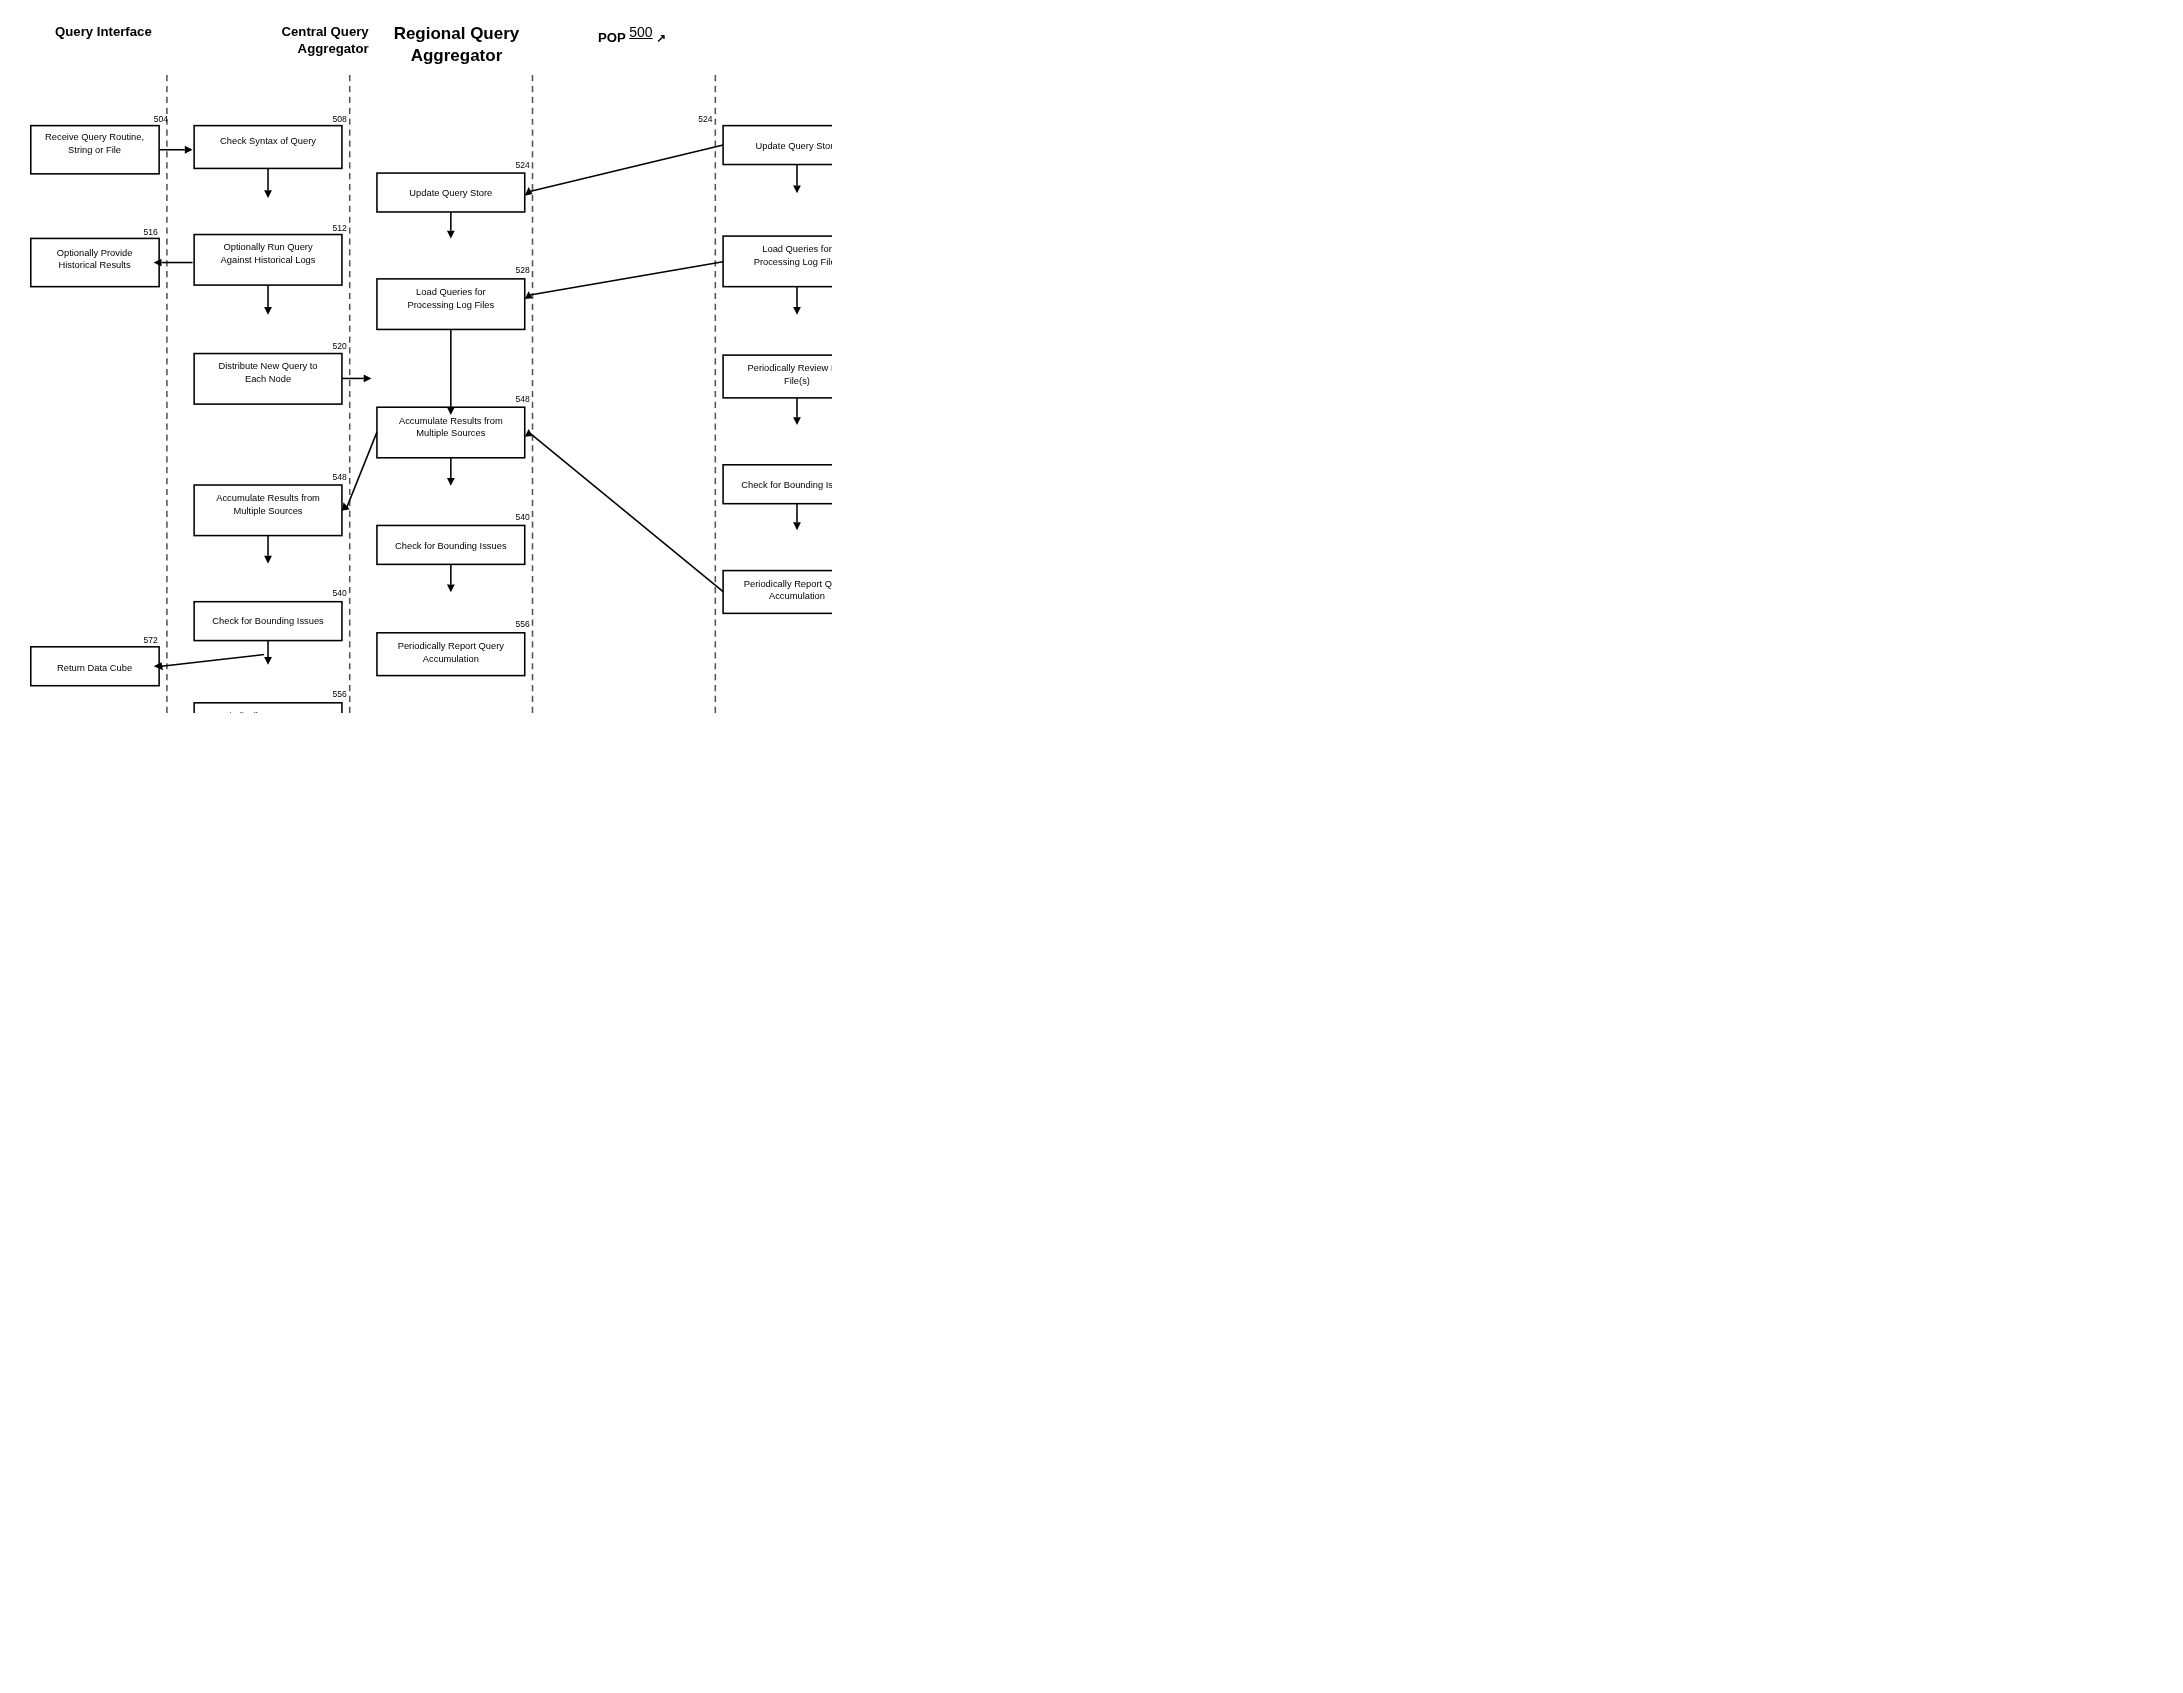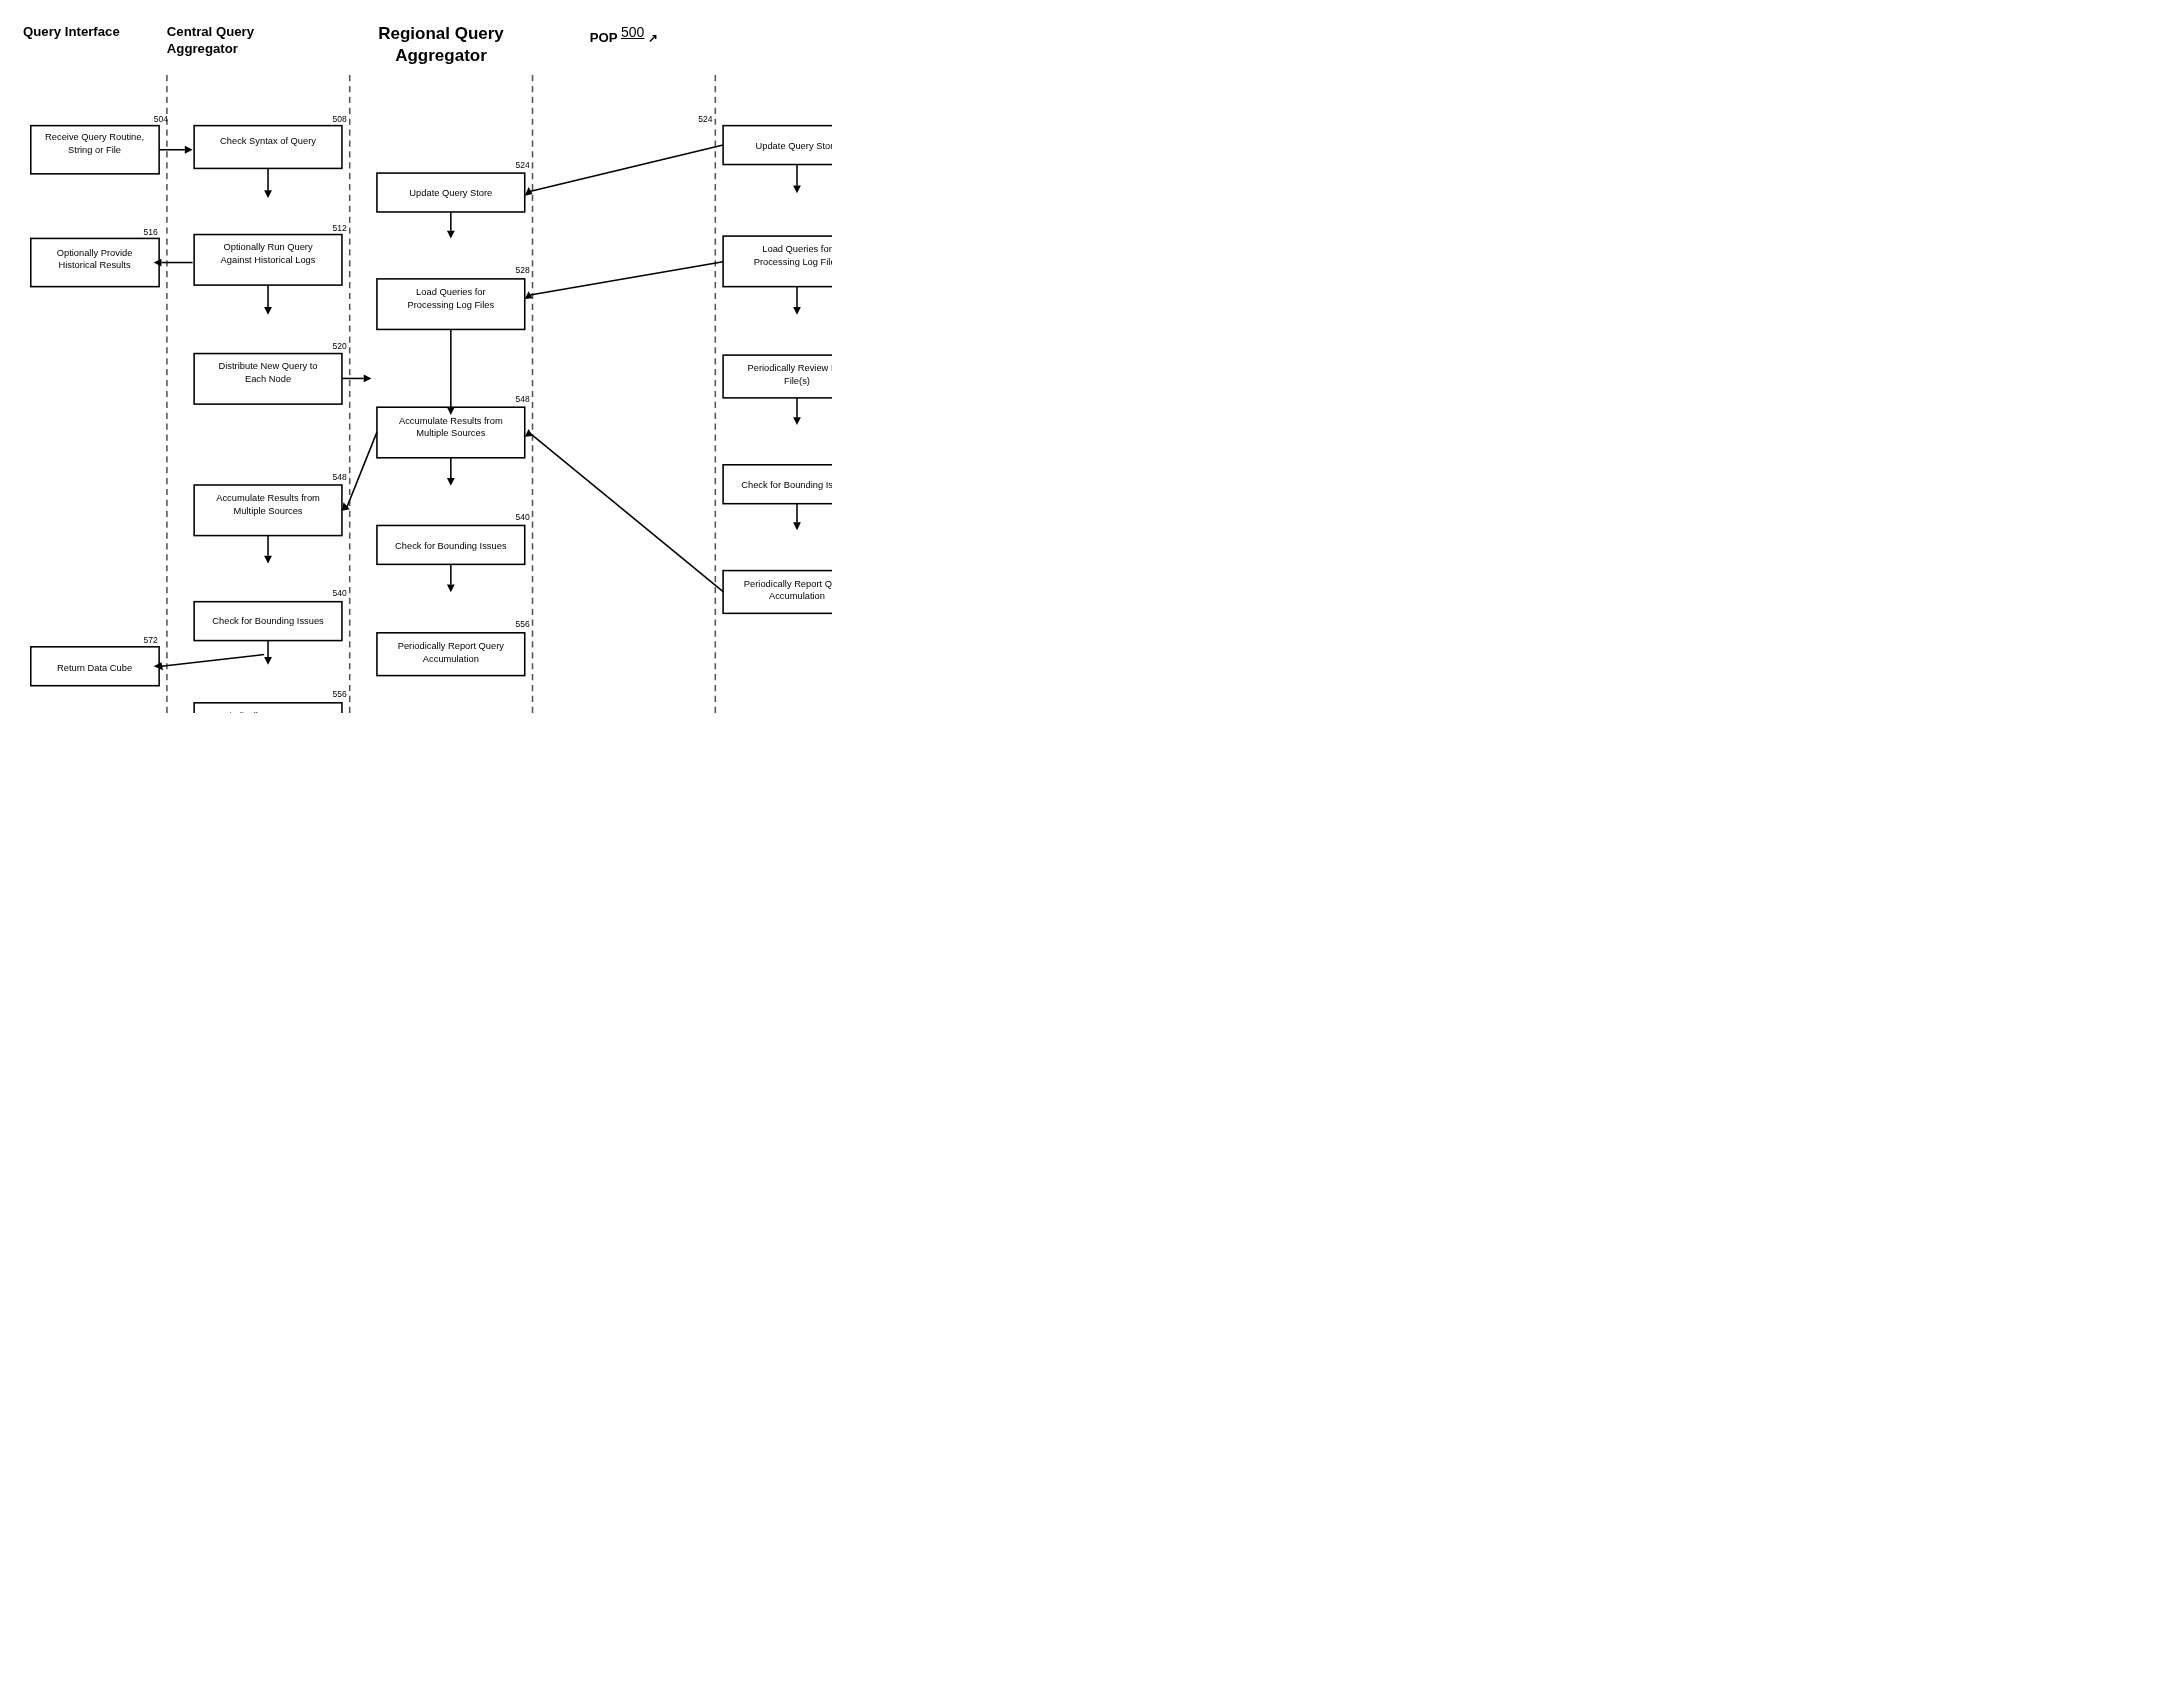--- a/index.html
+++ b/index.html
@@ -17,22 +17,22 @@
       width: 809px;
       min-height: 669px;
     }
   </style>
 </head>
 <body>
 
 <div class="diagram-container">
 
   <div style="display:flex; width:809px; padding-bottom:7.8px;">
-    <div style="width:144px; font-weight:bold; font-size:13.2px; line-height:1.3; font-family:Arial,sans-serif;">Query Interface</div>
-    <div style="width:183px; font-weight:bold; font-size:13.2px; line-height:1.3; text-align:left; font-family:Arial,sans-serif;">Central Query<br>Aggregator</div>
+    <div style="width:144px; font-weight:bold; font-size:13.2px; line-height:1.3; font-family:Arial,sans-serif;margin-left:32px;">Query Interface</div>
+    <div style="width:183px; font-weight:bold; font-size:13.2px; line-height:1.3; text-align:right; font-family:Arial,sans-serif;">Central Query<br>Aggregator</div>
     <div style="width:183px; font-weight:bold; font-size:17px; line-height:1.3; text-align:center; font-family:Arial,sans-serif;">Regional Query<br>Aggregator</div>
     <div style="width:183px; font-weight:bold; font-size:13.2px; line-height:1.3; text-align:center; font-family:Arial,sans-serif;">POP
       <span style="font-weight:normal; font-size:14px; vertical-align:super;text-decoration:underline;">500</span>
       <span style="font-size:11.7px;">↗</span>
     </div>
     <div style="width:117px;"></div>
   </div>
 
   <svg width="809" height="638" style="display:block;" viewBox="0 0 1040 820">
 

